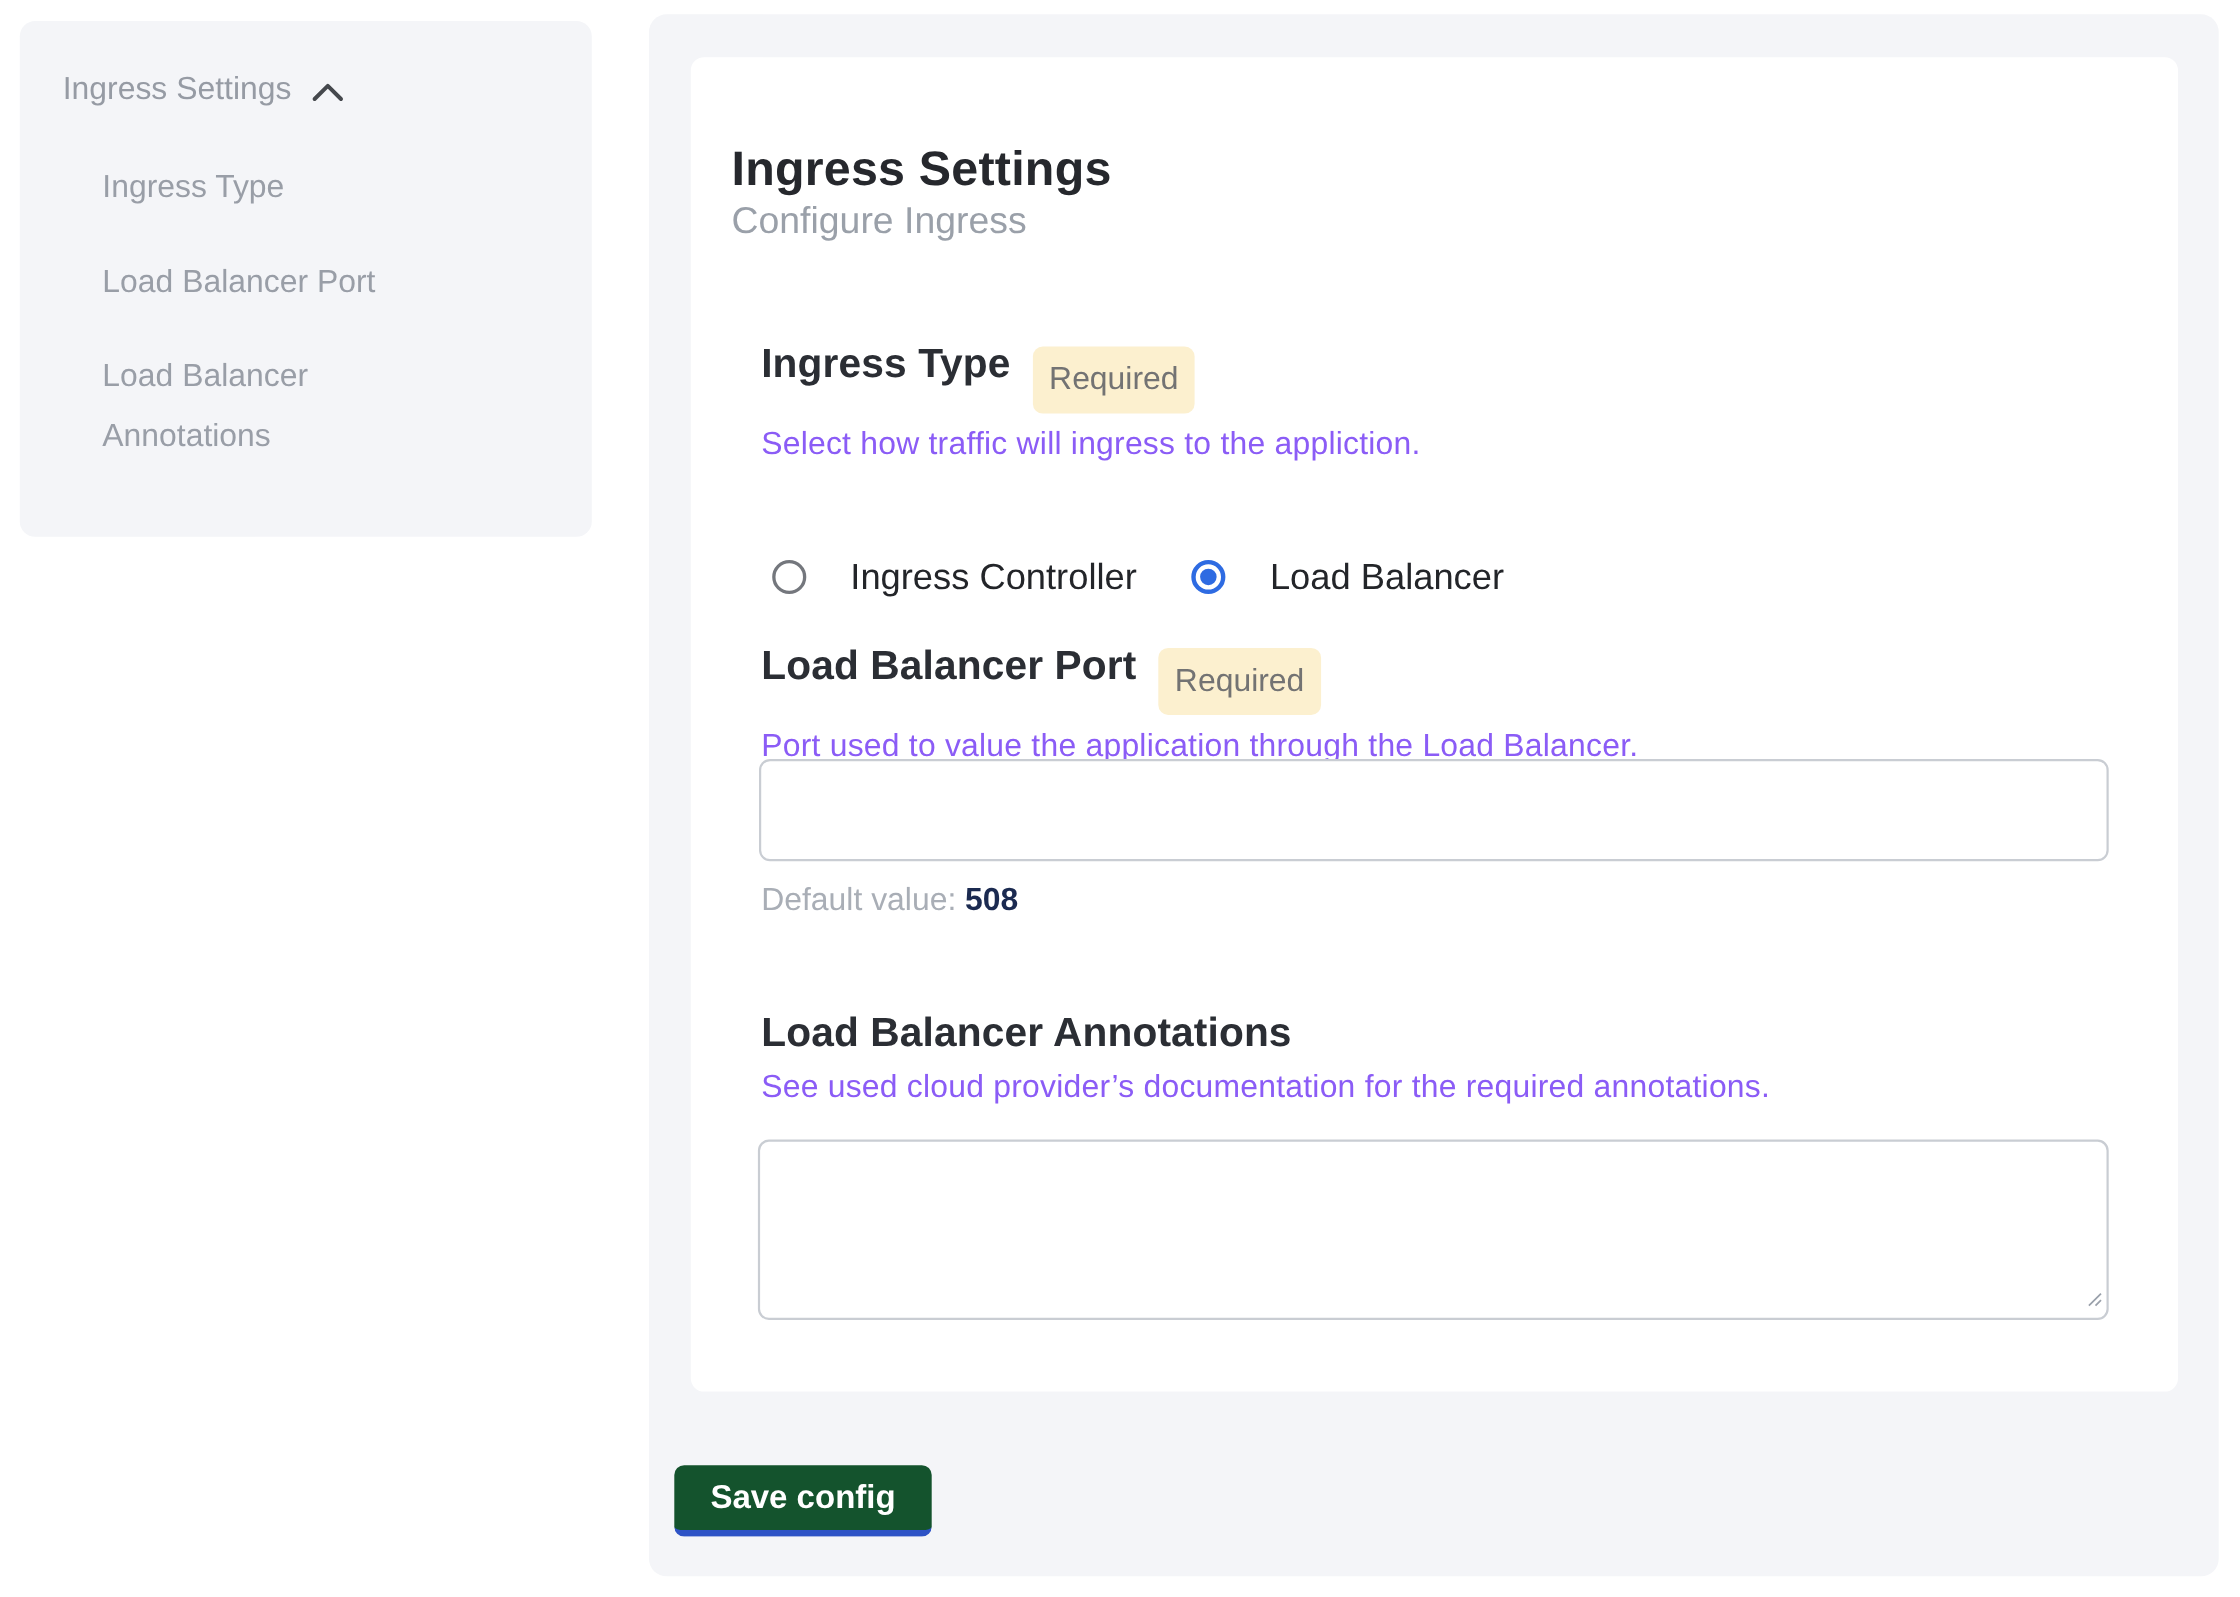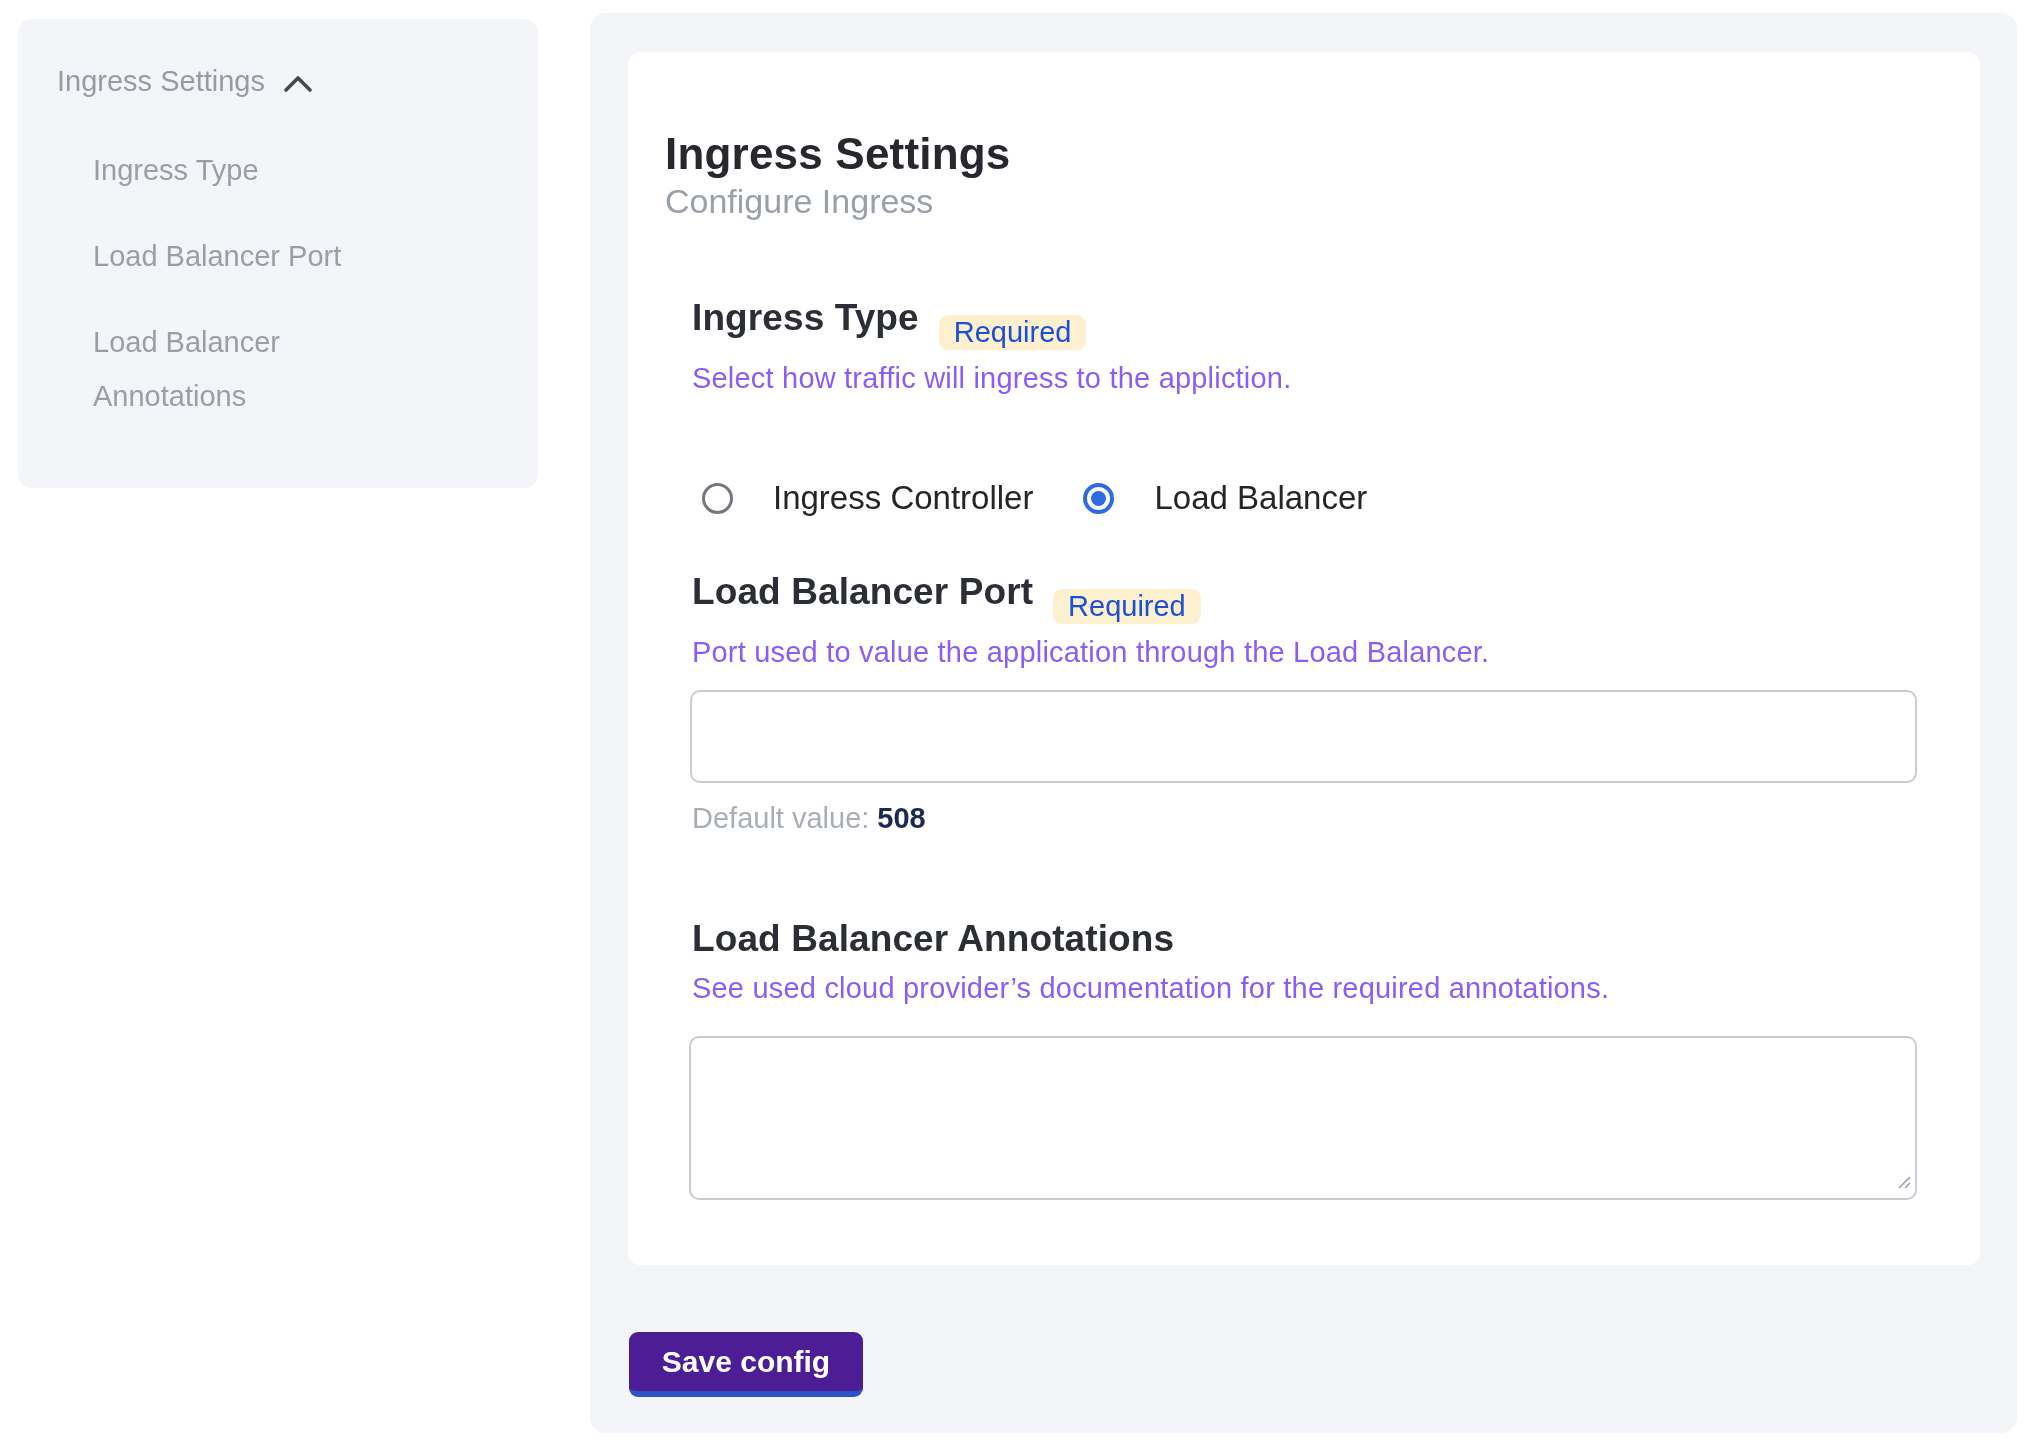--- a/index.html
+++ b/index.html
@@ -50,22 +50,22 @@
   }
 
   .section { position:absolute; left:64px; right:58px; }
   .sec-1 { top:234px; }
   .sec-2 { top:508px; }
   .sec-3 { top:866px; }
 
   .sec-head { display:flex; align-items:center; gap:20px; }
   .sec-label { font-size:37px; font-weight:700; color:#2b2e34; letter-spacing:0.1px; }
   .badge {
-    background:#fcf0cf; color:#1d4ed8;
-    font-size:29px; padding:1px 15px; border-radius:9px;margin-top:29px;
+    background:#fcf0cf; color:#737373;
+    font-size:29px; padding:14px 15px; border-radius:9px;margin-top:29px;
   }
   .sec-desc { margin-top:12px; font-size:29px; color:#8b5cf6; letter-spacing:0.2px; }
 
   
   .radio-row { display:flex; align-items:center; margin-top:84px; margin-left:10px; column-gap:50px; }
   .radio-opt { display:flex; align-items:center; gap:40px; cursor:pointer; }
   .radio-outer {
     width:31px; height:31px; border-radius:50%; box-sizing:border-box;
     border:3px solid #74777d; background:#fff;
     display:flex; align-items:center; justify-content:center; flex:0 0 auto;
@@ -88,22 +88,22 @@
   .text-area {
     box-sizing:border-box; width:100%; height:100%;
     border:2px solid #c9cdd3; border-radius:10px; background:#fff;
     resize:none; outline:none; font-size:29px; padding:14px 20px;
     font-family:"Liberation Sans", sans-serif; color:#26282d;
   }
   .resize-grip { position:absolute; right:5px; bottom:6px; pointer-events:none; }
 
   
   .save-btn {
-    position:absolute; left:39px; top:1319px; width:234px; height:65px;
-    background:#4c1d95; border:none; border-bottom:6px solid #2e53c6;
+    position:absolute; left:23px; top:1319px; width:234px; height:65px;
+    background:#14532d; border:none; border-bottom:6px solid #2e53c6;
     border-radius:9px; color:#ffffff; font-size:30px; font-weight:700;
     font-family:"Liberation Sans", sans-serif; cursor:pointer;
     display:flex; align-items:center; justify-content:center;
   }
 </style>
 </head>
 <body>
 
 <nav class="sidebar">
   <div class="sidebar-header">

